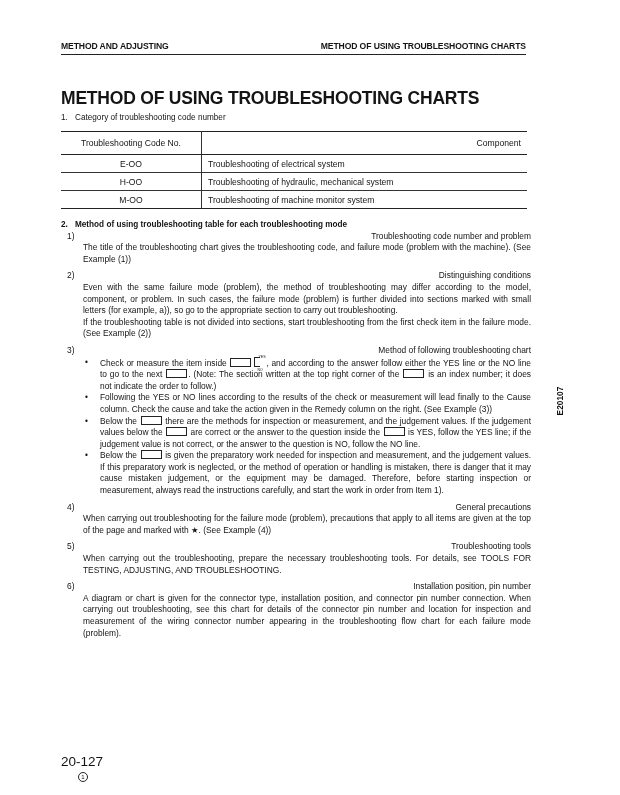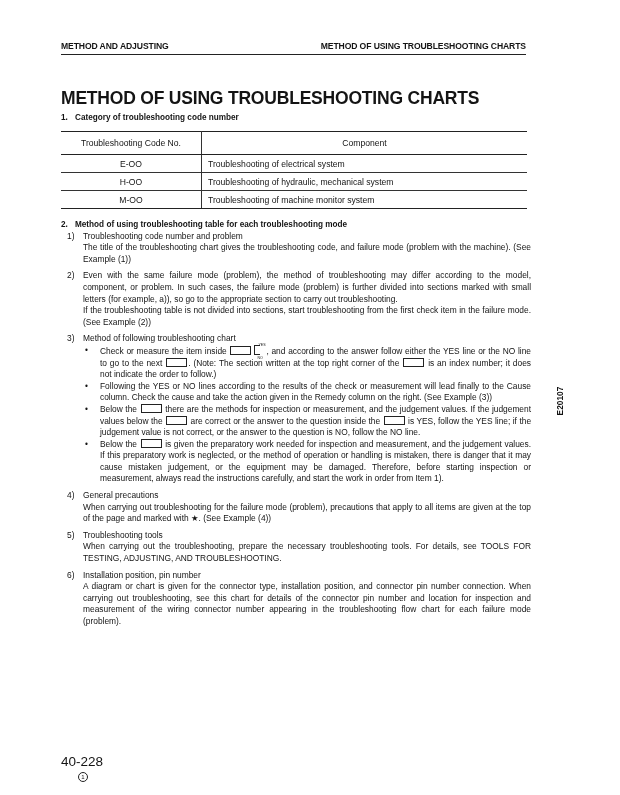--- a/index.html
+++ b/index.html
@@ -1,34 +1,34 @@
 <!DOCTYPE html>
 <html><head>
 <meta charset="utf-8">
 <style>
   html, body { margin: 0; padding: 0; background: #ffffff; }
   body { width: 620px; height: 795px; position: relative; overflow: hidden; color: #141414; font-family: "Liberation Sans", sans-serif; }
   .header { position: absolute; left: 61px; top: 40px; width: 465px; height: 14px; border-bottom: 1.5px solid #222; }
   .header .left { position: absolute; left: 0; top: 1px; font-size: 8.6px; font-weight: bold; letter-spacing: -0.1px; }
   .header .right { position: absolute; right: 0; top: 1px; font-size: 8.6px; font-weight: bold; letter-spacing: -0.1px; }
   .title { position: absolute; left: 61px; top: 88px; font-size: 17.5px; font-weight: bold; letter-spacing: -0.2px; }
-  .sec1 { position: absolute; left: 61px; top: 113px; font-size: 8.2px; font-weight: bold; }
+  .sec1 { position: absolute; left: 61px; top: 113px; font-size: 8.2px; font-weight: normal; }
   .sec1 .num { display: inline-block; width: 14px; }
   table.codes { position: absolute; left: 61px; top: 131px; width: 466px; border-collapse: collapse; font-size: 8.6px; }
   table.codes th, table.codes td { height: 17px; padding: 0 6px; border-top: 1px solid #333; }
-  table.codes th { font-weight: normal; text-align: center; height: 22px; border-top: 1.5px solid #222; border-bottom: 1.5px solid #222; }
+  table.codes th { font-weight: normal; text-align: right; height: 22px; border-top: 1.5px solid #222; border-bottom: 1.5px solid #222; }
   table.codes tr:last-child td { border-bottom: 1.5px solid #222; }
   table.codes .c1 { width: 128px; text-align: center; border-right: 1px solid #333; }
   .sec2 { position: absolute; left: 61px; top: 219px; width: 470px; font-size: 8.4px; line-height: 11.6px; }
   .sec2 .h2 { font-weight: bold; font-size: 8.2px; }
   .sec2 .h2 .num { display: inline-block; width: 14px; }
   .item { position: relative; padding-left: 16px; margin-left: 6px; margin-top: 0; }
   .item + .item { margin-top: 5px; }
   .item .inum { position: absolute; left: 0; top: 0; }
-  .item .ititle { display: block; }
+  .item .ititle { display: block; text-align: right; }
   .item .body { text-align: justify; }
   .bullets { margin: 0; padding: 0; list-style: none; }
   .bullets li { position: relative; padding-left: 17px; text-align: justify; }
   .bullets li .dot { position: absolute; left: 2px; top: 0; }
   .box { display: inline-block; width: 19px; height: 7px; border: 1px solid #222; vertical-align: -1px; margin: 0 1px; }
   .yn { display: inline-block; position: relative; width: 14px; height: 10px; vertical-align: -1px; }
   .yn .bar { position: absolute; left: 2px; top: 0; width: 4px; height: 10px; border-left: 1px solid #222; }
   .yn .bar::before { content: ""; position: absolute; left: -1px; top: 0; width: 6px; border-top: 1px solid #222; }
   .yn .bar::after { content: ""; position: absolute; left: -1px; bottom: 0; width: 6px; border-top: 1px solid #222; }
   .yn .yes { position: absolute; left: 6px; top: -5px; font-size: 3.6px; }
@@ -78,20 +78,21 @@
   </div>
 
   <div class="item">
     <span class="inum">1)</span>
     <span class="ititle">Troubleshooting code number and problem</span>
     <div class="body">The title of the troubleshooting chart gives the troubleshooting code, and failure mode (problem with the machine). (See Example (1))</div>
   </div>
 
   <div class="item">
     <span class="inum">2)</span>
+    <span class="ititle">Distinguishing conditions</span>
     <div class="body">Even with the same failure mode (problem), the method of troubleshooting may differ according to the model, component, or problem. In such cases, the failure mode (problem) is further divided into sections marked with small letters (for example, a)), so go to the appropriate section to carry out troubleshooting.</div>
     <div class="body">If the troubleshooting table is not divided into sections, start troubleshooting from the first check item in the failure mode. (See Example (2))</div>
   </div>
 
   <div class="item">
     <span class="inum">3)</span>
     <span class="ititle">Method of following troubleshooting chart</span>
     <ul class="bullets">
       <li>
         <span class="dot">•</span>
@@ -138,14 +139,14 @@
 
   <div class="item">
     <span class="inum">6)</span>
     <span class="ititle">Installation position, pin number</span>
     <div class="body">A diagram or chart is given for the connector type, installation position, and connector pin number connection. When carrying out troubleshooting, see this chart for details of the connector pin number and location for inspection and measurement of the wiring connector number appearing in the troubleshooting flow chart for each failure mode (problem).</div>
   </div>
 </div>
 
 <div class="sidecode">E20107</div>
 
-<div class="pageno">40-228</div>
+<div class="pageno">20-127</div>
 <div class="rev">1</div>
 
 </body></html>

